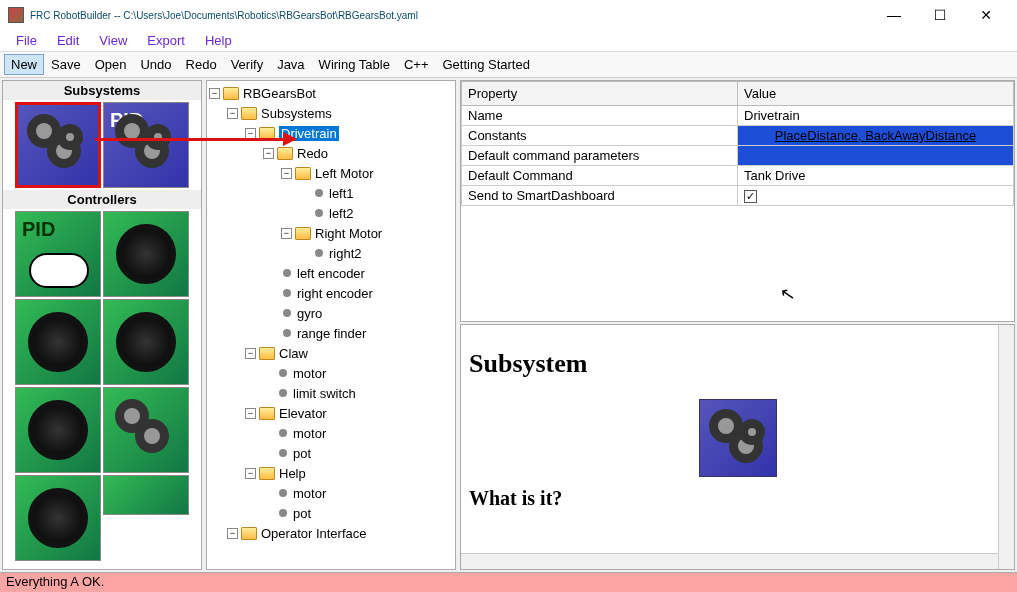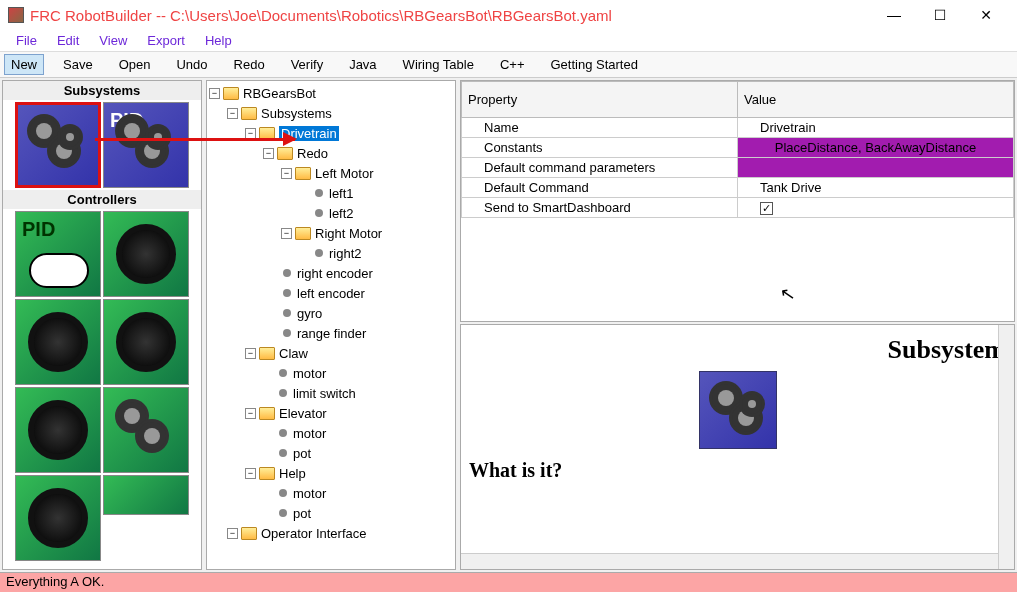--- a/index.html
+++ b/index.html
@@ -1,27 +1,27 @@
 <!DOCTYPE html>
 <html><head>
 <meta charset="utf-8">
 <style>
 * { box-sizing: border-box; margin: 0; padding: 0; font-family: "Segoe UI", Tahoma, sans-serif; font-size: 13px; }
 body { background: #f0f0f0; width: 1017px; height: 592px; overflow: hidden; position: relative; }
 
 .titlebar { height: 30px; background: #fff; display: flex; align-items: center; padding: 0 8px; position: relative; }
 .titlebar .app-icon { width: 16px; height: 16px; margin-right: 6px; background: linear-gradient(135deg,#c44,#864); border: 1px solid #555; }
-.titlebar .title { flex: 1; font-size: 15px; color: #ef4444; }
+.titlebar .title { flex: 1; font-size: 10px; color: #0c4a6e; }
 .titlebar .win-btns { display: flex; gap: 0; }
 .titlebar .win-btn { width: 46px; height: 30px; display: flex; align-items: center; justify-content: center; font-size: 14px; }
 
 .menubar { height: 22px; background: #fff; display: flex; align-items: center; padding: 0 6px; gap: 0; border-bottom: 1px solid #ddd;}
 .menubar .menu-item { padding: 2px 10px; font-size: 13px; color: #6d28d9; }
 
-.toolbar { height: 26px; background: #f8f8f8; display: flex; align-items: center; gap: 12px; padding: 0 4px; border-bottom: 1px solid #ccc;}
+.toolbar { height: 26px; background: #f8f8f8; display: flex; align-items: center; gap: 0; padding: 0 4px; border-bottom: 1px solid #ccc;}
 .toolbar .tb-btn { padding: 2px 6px; font-size: 13px; color: #000; border: 1px solid transparent; }
 .toolbar .tb-btn.active { border: 1px solid #7da2ce; background: #cde6f7; }
 
 .main { display: flex; height: calc(592px - 30px - 22px - 26px - 20px); }
 
 .palette { width: 200px; background: #fff; border: 1px solid #aaa; margin: 2px; overflow-y: auto; position: relative; }
 .palette-scroll { height: 100%; overflow-y: scroll; }
 .palette-header { font-weight: bold; text-align: center; padding: 2px; background: #eee; }
 .palette-grid { display: flex; flex-wrap: wrap; gap: 2px; padding: 2px; justify-content: center;}
 .palette-item { width: 86px; height: 86px; border: 1px solid #888; background: linear-gradient(135deg,#2a7,#185); position: relative; display:flex; align-items:center; justify-content:center;}
@@ -42,27 +42,27 @@
 .tree-indent { display:inline-block; }
 .tree-toggle { width: 11px; height: 11px; border: 1px solid #888; display: inline-flex; align-items:center; justify-content:center; font-size:9px; line-height:9px; margin-right: 3px; cursor:pointer; background:#fff;}
 .folder-icon { width: 16px; height: 13px; background: linear-gradient(#fe9,#fb4); border:1px solid #b82; border-radius: 1px; margin-right: 4px; display:inline-block;}
 .leaf-icon { width:8px;height:8px;background:#888;border-radius:50%;margin:0 6px 0 2px;display:inline-block;}
 .tree-label { font-size: 13px; }
 .tree-label.selected { background: #0078d7; color: #fff; padding: 0 2px; }
 
 .right-pane { flex: 1; display: flex; flex-direction: column; margin: 2px; gap:2px;}
 .prop-table-wrap { background: #fff; border: 1px solid #aaa; height: 242px; overflow:auto;}
 .prop-table { width: 100%; border-collapse: collapse; }
-.prop-table th { text-align: left; padding: 10px 6px; background: #f4f4f4; border: 1px solid #bbb; font-weight: normal; margin-left: 12px; }
-.prop-table td { padding: 2px 22px; border: 1px solid #ccc; }
-.prop-table td.val-btn { background:#a21caf; text-align:center;}
+.prop-table th { text-align: left; padding: 4px 6px; background: #f4f4f4; border: 1px solid #bbb; font-weight: normal; margin-left: 12px; }
+.prop-table td { padding: 2px 6px; border: 1px solid #ccc; }
+.prop-table td.val-btn { background:#1d4ed8; text-align:center;text-decoration:underline;}
 .checkbox{width:13px;height:13px;border:1px solid #555;display:inline-flex;align-items:center;justify-content:center;font-size:11px;background:#fff}
 
 .help-pane { flex:1; background:#fff; border:1px solid #aaa; overflow:auto; position:relative; padding:4px 8px;}
-.help-pane h1{font-family:"Times New Roman",serif;font-size:26px;font-weight:bold;text-align:right;margin:6px 0}
+.help-pane h1{font-family:"Times New Roman",serif;font-size:26px;font-weight:bold;text-align:left;margin:20px 0}
 .help-pane h2{font-family:"Times New Roman",serif;font-size:20px;font-weight:bold;margin:10px 0 4px}
 .help-icon{width:78px;height:78px;margin:6px auto;display:block;background:linear-gradient(135deg,#55b,#33a);border:1px solid #336;position:relative}
 .help-pane .hscroll{position:absolute;bottom:0;left:0;right:16px;height:16px;background:#f0f0f0;border-top:1px solid #ccc}
 .help-pane .vscroll{position:absolute;top:0;right:0;bottom:0;width:16px;background:#f0f0f0;border-left:1px solid #ccc}
 
 .statusbar { height: 20px; background: #fca5a5; border-top: 1px solid #aaa; padding: 1px 6px; font-size: 12px; }
 
 .red-arrow{position:absolute;top:138px;left:95px;width:200px;height:3px;background:#d11;z-index:50}
 .red-arrow::after{content:'';position:absolute;right:-2px;top:-6px;border-left:14px solid #d11;border-top:7px solid transparent;border-bottom:7px solid transparent}
 
@@ -209,26 +209,26 @@
           <span class="tree-label">Right Motor</span>
         </div>
       <div class="tree-row">
           <span class="tree-indent" style="width:104px"></span>
           <span class="leaf-icon"></span>
           <span class="tree-label">right2</span>
         </div>
       <div class="tree-row">
           <span class="tree-indent" style="width:72px"></span>
           <span class="leaf-icon"></span>
+          <span class="tree-label">left encoder</span>
+        </div>
+      <div class="tree-row">
+          <span class="tree-indent" style="width:72px"></span>
+          <span class="leaf-icon"></span>
           <span class="tree-label">right encoder</span>
-        </div>
-      <div class="tree-row">
-          <span class="tree-indent" style="width:72px"></span>
-          <span class="leaf-icon"></span>
-          <span class="tree-label">left encoder</span>
         </div>
       <div class="tree-row">
           <span class="tree-indent" style="width:72px"></span>
           <span class="leaf-icon"></span>
           <span class="tree-label">gyro</span>
         </div>
       <div class="tree-row">
           <span class="tree-indent" style="width:72px"></span>
           <span class="leaf-icon"></span>
           <span class="tree-label">range finder</span>

